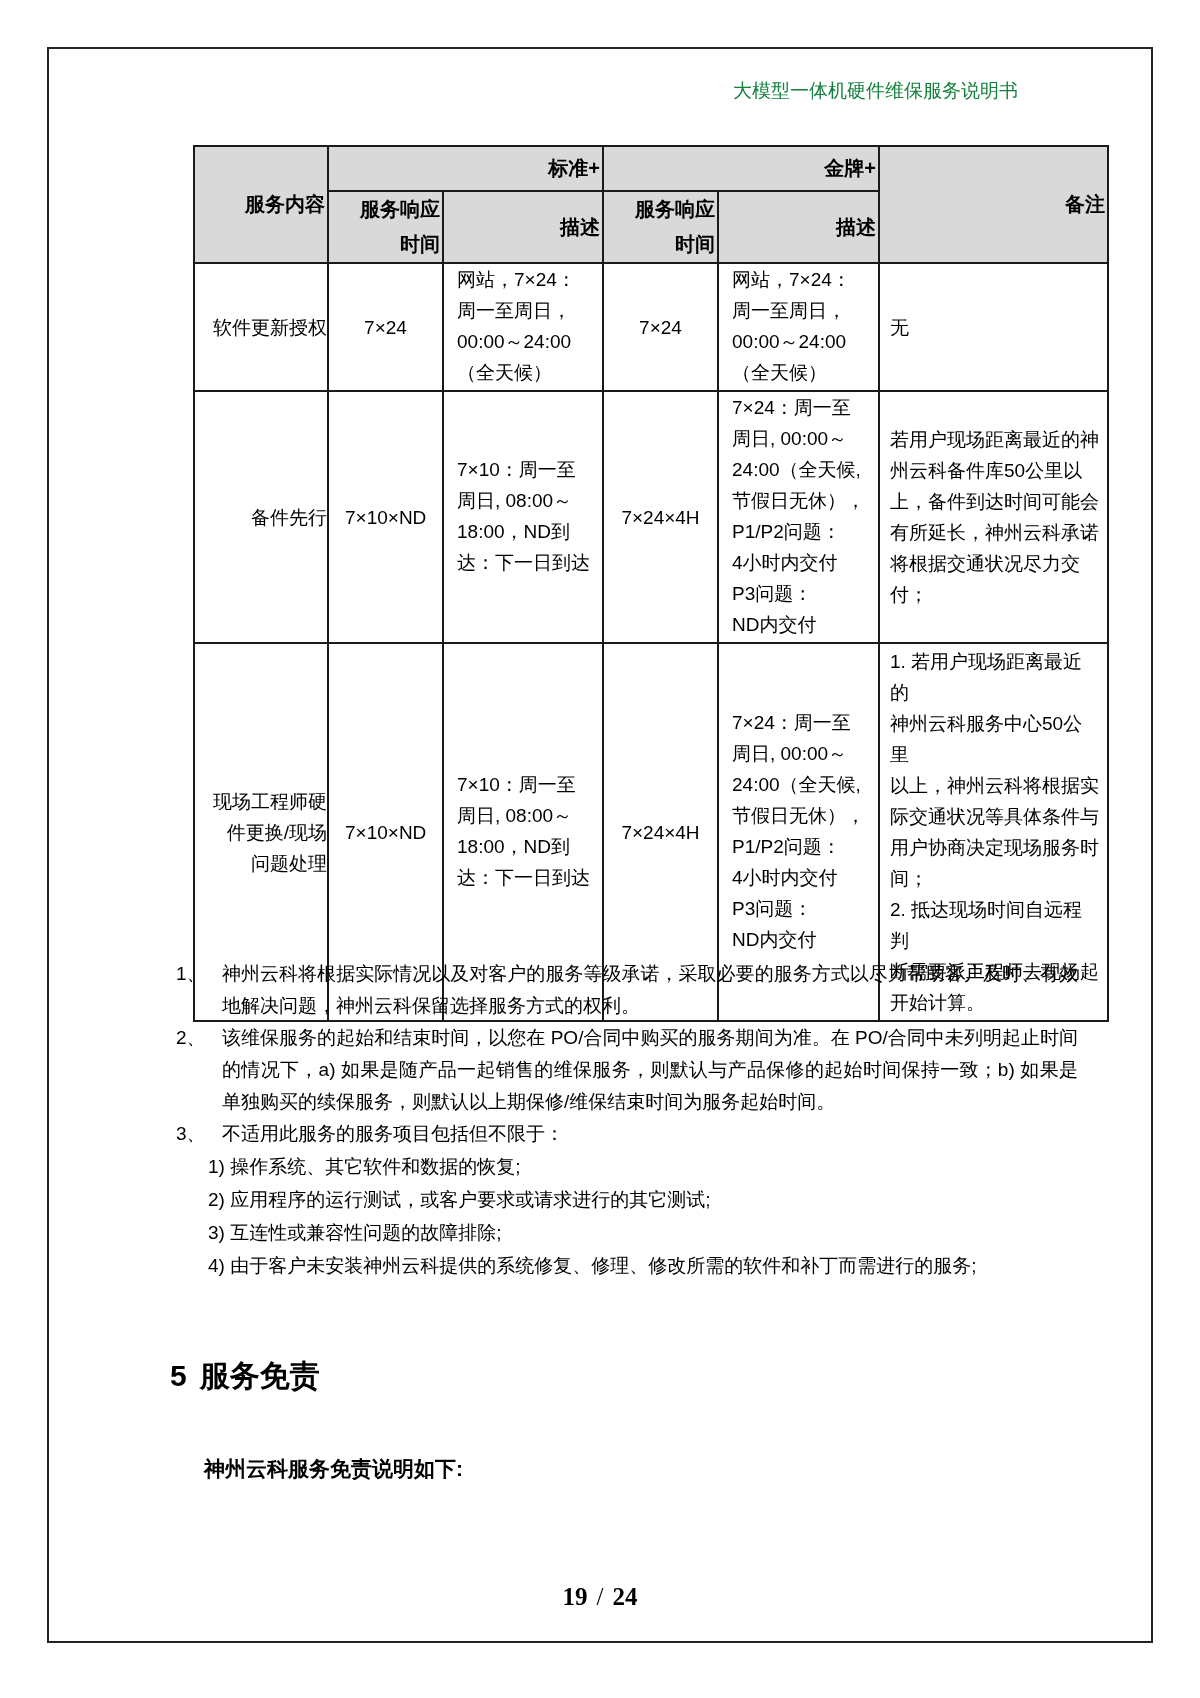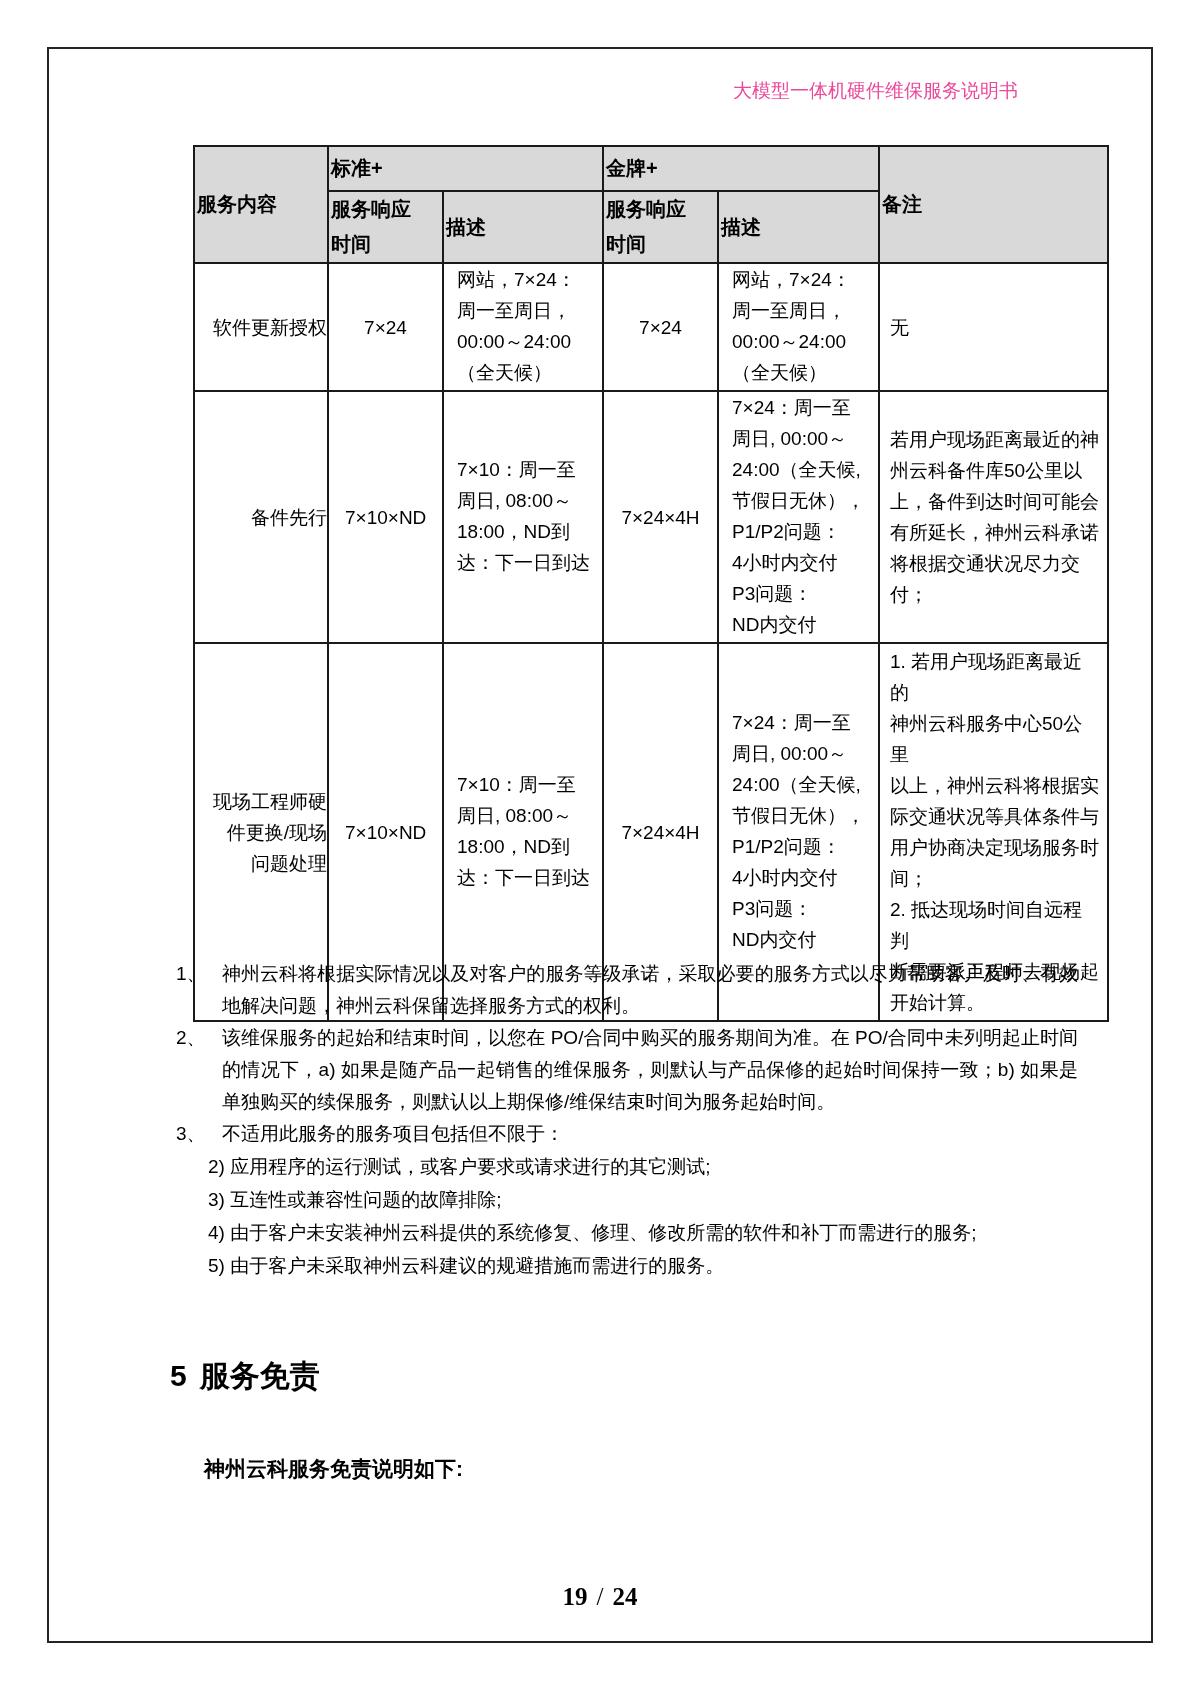--- a/index.html
+++ b/index.html
@@ -7,27 +7,27 @@
     width:1200px;height:1698px;position:relative;background:#ffffff;
     font-family:"Liberation Sans","DejaVu Sans",sans-serif;color:#000;
     overflow:hidden;
   }
   .sheet{
     position:absolute;left:47px;top:47px;width:1106px;height:1596px;
     border:2px solid #242424;box-sizing:border-box;background:#fff;
   }
   .doc-title{
     position:absolute;top:78px;left:0;right:182px;text-align:right;
-    font-family:"Liberation Serif","DejaVu Serif",serif;font-size:19px;color:#ec4899;
+    font-family:"Liberation Serif","DejaVu Serif",serif;font-size:19px;color:#15803d;
   }
   .tbl-wrap{position:absolute;left:193px;top:145px;}
   table.svc-table{border-collapse:collapse;table-layout:fixed;width:914px;}
   .svc-table th,.svc-table td{border:2px solid #1a1a1a;box-sizing:border-box;overflow:hidden;}
   .svc-table th{
-    background:#d9d9d9;font-weight:bold;font-size:20px;text-align:left;
+    background:#d9d9d9;font-weight:bold;font-size:20px;text-align:right;
     vertical-align:middle;line-height:35px;white-space:pre-line;padding:0 2px;
   }
   tr.hra{height:45px;} tr.hrb{height:63px;}
   tr.r1{height:127px;} tr.r2{height:251px;} tr.r3{height:285px;}
   .svc-table td{font-size:19px;vertical-align:middle;line-height:31px;}
   td.svc{text-align:right;padding:0 0;white-space:pre-line;}
   td.time{text-align:center;padding:0 16px;}
   td.desc{text-align:left;padding:0 10px 2px 13px;white-space:pre-line;}
   td.remark{text-align:left;padding:2px 6px 2px 10px;white-space:pre-line;}
   .notes{position:absolute;left:176px;top:958px;width:902px;font-size:19px;line-height:32px;}
@@ -152,24 +152,24 @@
     <div class="note-text">神州云科将根据实际情况以及对客户的服务等级承诺，采取必要的服务方式以尽力帮助客户及时、有效地解决问题，神州云科保留选择服务方式的权利。</div>
   </div>
   <div class="note-item">
     <div class="note-marker">2、</div>
     <div class="note-text">该维保服务的起始和结束时间，以您在 PO/合同中购买的服务期间为准。在 PO/合同中未列明起止时间的情况下，a) 如果是随产品一起销售的维保服务，则默认与产品保修的起始时间保持一致；b) 如果是单独购买的续保服务，则默认以上期保修/维保结束时间为服务起始时间。</div>
   </div>
   <div class="note-item">
     <div class="note-marker">3、</div>
     <div class="note-text">不适用此服务的服务项目包括但不限于：</div>
   </div>
+  <div class="note-sub">1) 操作系统、其它软件和数据的恢复;</div>
   <div class="note-sub">2) 应用程序的运行测试，或客户要求或请求进行的其它测试;</div>
   <div class="note-sub">3) 互连性或兼容性问题的故障排除;</div>
   <div class="note-sub">4) 由于客户未安装神州云科提供的系统修复、修理、修改所需的软件和补丁而需进行的服务;</div>
-  <div class="note-sub">5) 由于客户未采取神州云科建议的规避措施而需进行的服务。</div>
 </div>
 
 <div class="section-heading">
   <span class="section-number">5</span><span>服务免责</span>
 </div>
 
 <div class="disclaimer-intro">神州云科服务免责说明如下:</div>
 
 <div class="page-footer">
   <span>19</span><span class="sep">/</span><span>24</span>

